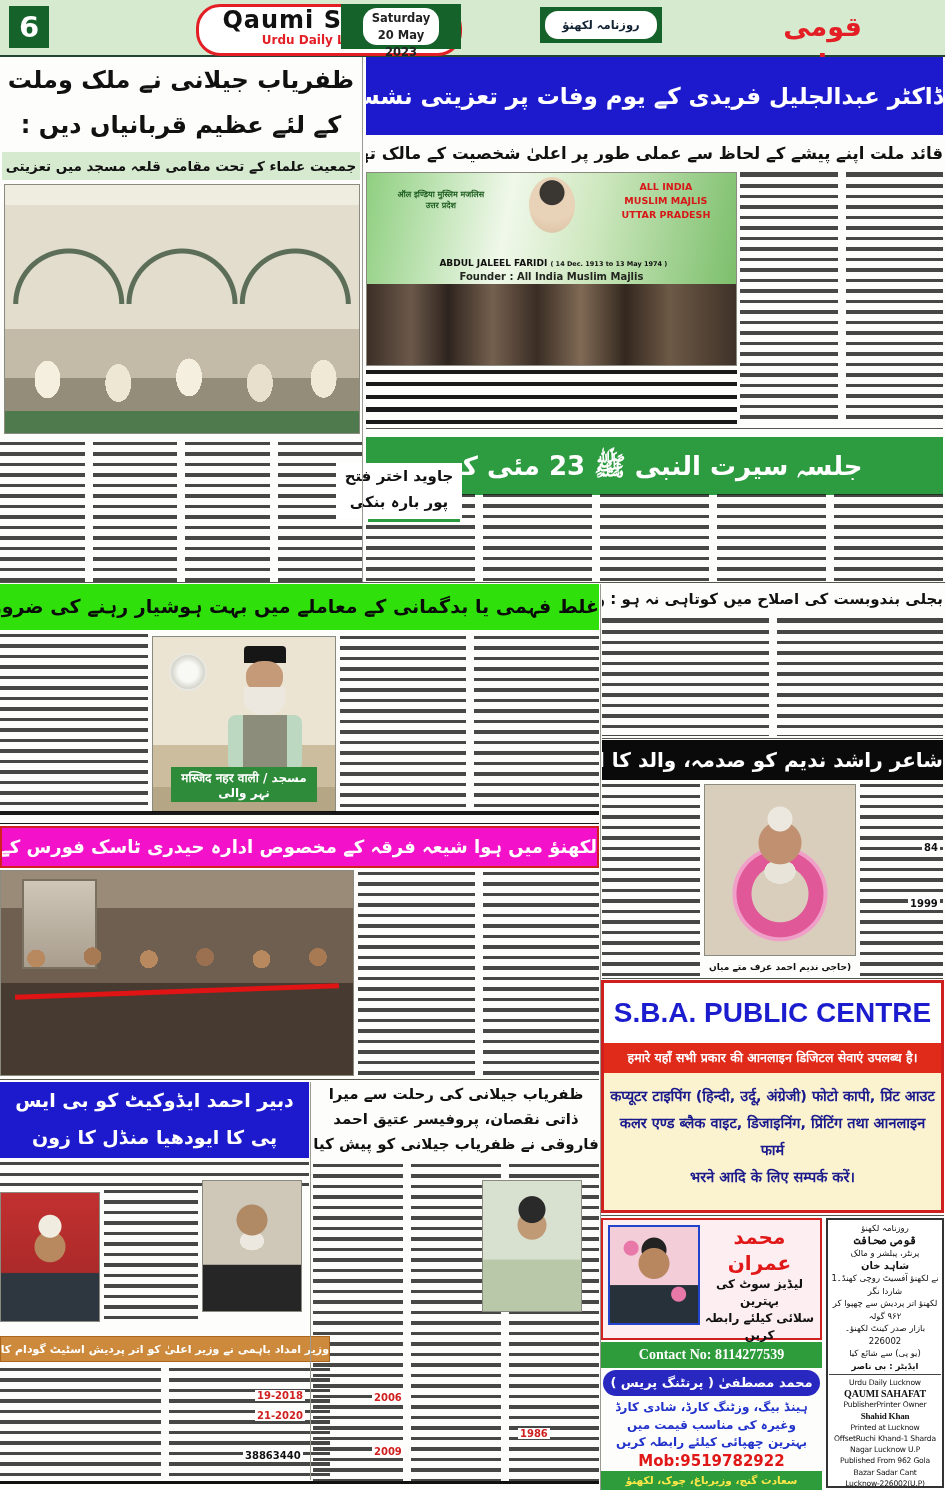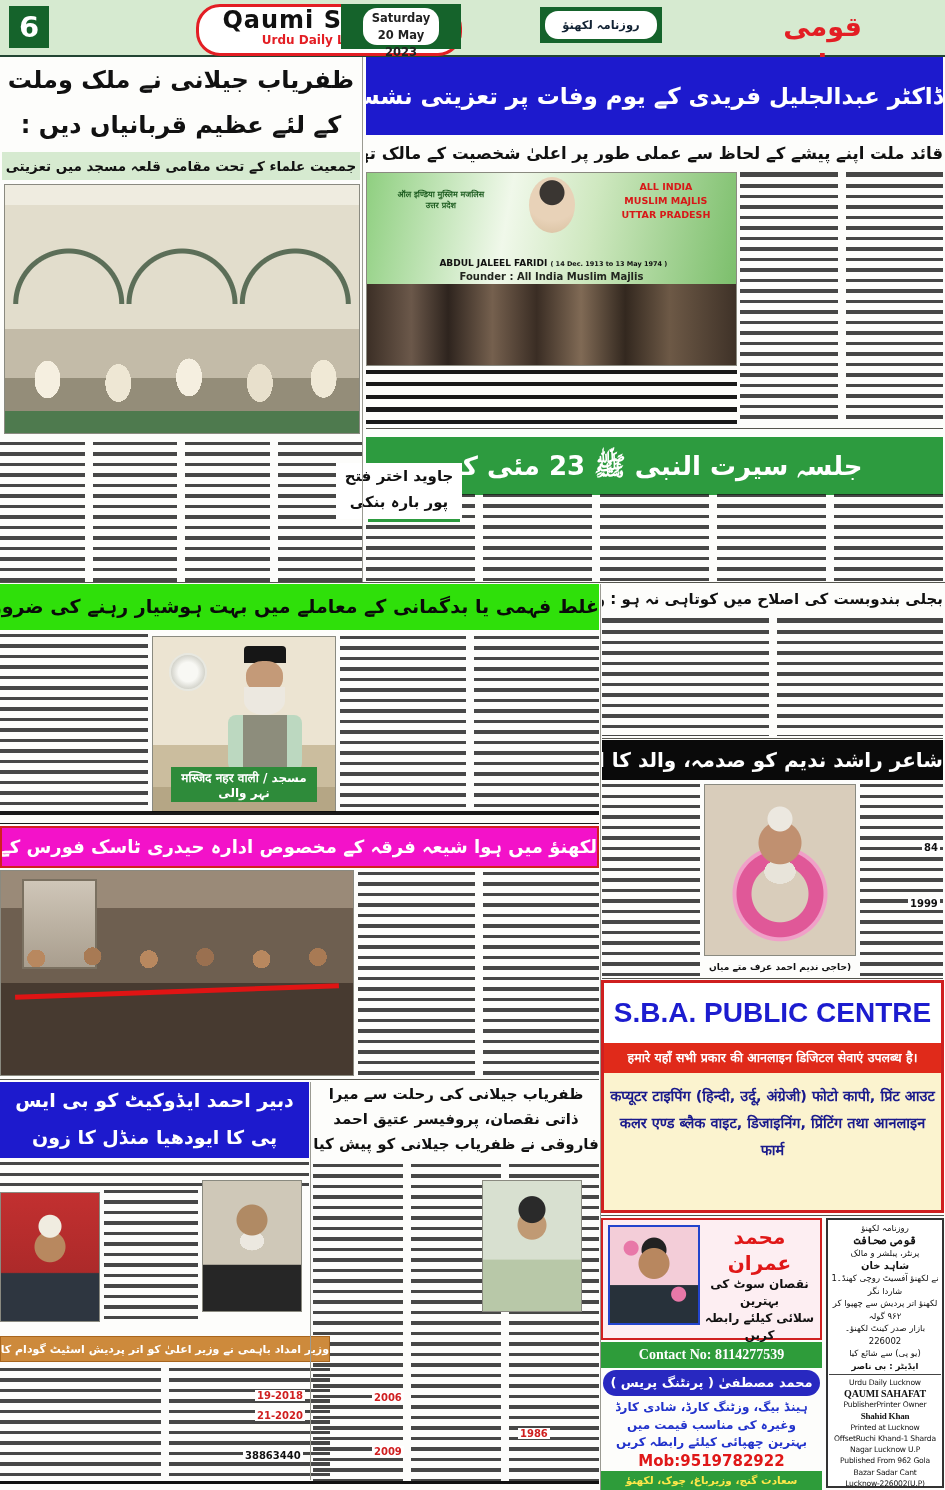--- a/index.html
+++ b/index.html
@@ -220,20 +220,21 @@
     <div class="tx"></div>
     <div class="tx"></div>
   </div>
 
   <div class="abs sba">
     <div class="sba-title">S.B.A. PUBLIC CENTRE</div>
     <div class="sba-band">हमारे यहाँ सभी प्रकार की आनलाइन डिजिटल सेवाएं उपलब्ध है।</div>
     <div class="sba-body">
         <div>कप्यूटर टाइपिंग (हिन्दी, उर्दू, अंग्रेजी) फोटो कापी, प्रिंट आउट</div>
         <div>कलर एण्ड ब्लैक वाइट, डिजाइनिंग, प्रिंटिंग तथा आनलाइन फार्म</div>
+        <div>भरने आदि के लिए सम्पर्क करें।</div>
       </div>
   </div>
 
   <div class="abs hl hl-blue ur" style="left:0;top:1082px;width:309px;height:76px;font-size:19px;line-height:37px;">دبیر احمد ایڈوکیٹ کو بی ایس پی کا ایودھیا منڈل کا زون کوآرڈینیٹر بنایا گیا</div>
   <div class="abs hl ur" style="left:313px;top:1082px;width:286px;height:76px;font-size:15px;line-height:25px;">ظفریاب جیلانی کی رحلت سے میرا ذاتی نقصان، پروفیسر عتیق احمد فاروقی نے ظفریاب جیلانی کو پیش کیا خراج عقیدت</div>
 
   <div class="abs tx-solo" style="left:0;top:1162px;width:309px;height:24px;"></div>
   <div class="ph" style="left:0;top:1192px;width:100px;height:130px;background:
        radial-gradient(circle at 50% 26%,#f0ece0 0 11px,transparent 12px),
        radial-gradient(circle at 50% 42%,#b8885f 0 15px,transparent 16px),
@@ -262,21 +263,21 @@
   <div class="tok" style="left:255px;top:1410px;">21-2020</div>
   <div class="tok dark" style="left:243px;top:1450px;">38863440</div>
   <div class="tok" style="left:372px;top:1392px;">2006</div>
   <div class="tok" style="left:372px;top:1446px;">2009</div>
   <div class="tok" style="left:518px;top:1428px;">1986</div>
 
   <div class="abs tailor">
     <div class="t-photo"></div>
     <div class="t-side ur">
       <div class="t-title">محمد عمران</div>
-      <div class="t-line">نقصان سوٹ کی بہترین</div>
+      <div class="t-line">لیڈیز سوٹ کی بہترین</div>
       <div class="t-line">سلائی کیلئے رابطہ کریں</div>
     </div>
   </div>
   <div class="abs band-green" style="left:601px;top:1342px;width:221px;height:26px;font-size:14px;line-height:26px;font-family:'Liberation Serif',serif;">Contact No:  8114277539</div>
 
   <div class="abs press-pill ur">محمد مصطفیٰ ( پرنٹنگ پریس )</div>
   <div class="abs press-body ur">
       <div>ہینڈ بیگ، وزٹنگ کارڈ، شادی کارڈ</div>
       <div>وغیرہ کی مناسب قیمت میں</div>
       <div>بہترین چھپائی کیلئے رابطہ کریں</div>

